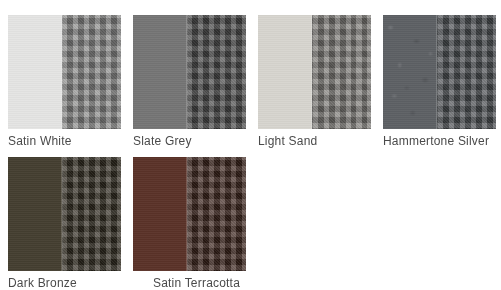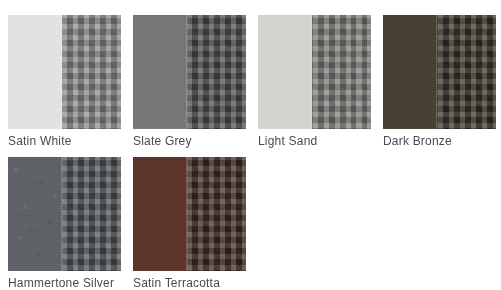--- a/index.html
+++ b/index.html
@@ -176,36 +176,36 @@
       <div class="swatch-card">
         <div class="swatch-figure">
           <div class="swatch-half solid" style="background-color: rgb(215, 213, 207);"></div>
           <div class="swatch-half mesh" style="background-color: rgb(126, 124, 120);"></div>
           <div class="seam"></div>
         </div>
         <div class="swatch-label" style="color: rgb(74, 74, 74);">Light Sand</div>
       </div>
       <div class="swatch-card">
         <div class="swatch-figure">
+          <div class="swatch-half solid hammered" style="background-color: rgb(93, 96, 100);"></div>
+          <div class="swatch-half mesh" style="background-color: rgb(77, 80, 84);"></div>
+          <div class="seam"></div>
+        </div>
+        <div class="swatch-label" style="color: rgb(74, 74, 74);">Hammertone Silver</div>
+      </div>
+      <div class="swatch-card">
+        <div class="swatch-figure">
           <div class="swatch-half solid" style="background-color: rgb(68, 62, 48);"></div>
           <div class="swatch-half mesh" style="background-color: rgb(50, 45, 34);"></div>
           <div class="seam"></div>
         </div>
         <div class="swatch-label" style="color: rgb(74, 74, 74);">Dark Bronze</div>
       </div>
       <div class="swatch-card">
         <div class="swatch-figure">
-          <div class="swatch-half solid hammered" style="background-color: rgb(93, 96, 100);"></div>
-          <div class="swatch-half mesh" style="background-color: rgb(77, 80, 84);"></div>
-          <div class="seam"></div>
-        </div>
-        <div class="swatch-label" style="color: rgb(74, 74, 74);">Hammertone Silver</div>
-      </div>
-      <div class="swatch-card">
-        <div class="swatch-figure">
           <div class="swatch-half solid" style="background-color: rgb(90, 50, 40);"></div>
           <div class="swatch-half mesh" style="background-color: rgb(61, 37, 29);"></div>
           <div class="seam"></div>
         </div>
-        <div class="swatch-label" style="color: rgb(74, 74, 74);">Satin Terracotta</div>
+        <div class="swatch-label" style="color: rgb(74, 74, 74); margin-left: 20px;">Satin Terracotta</div>
       </div>
     </div>
 </div>
 
 </body></html>

